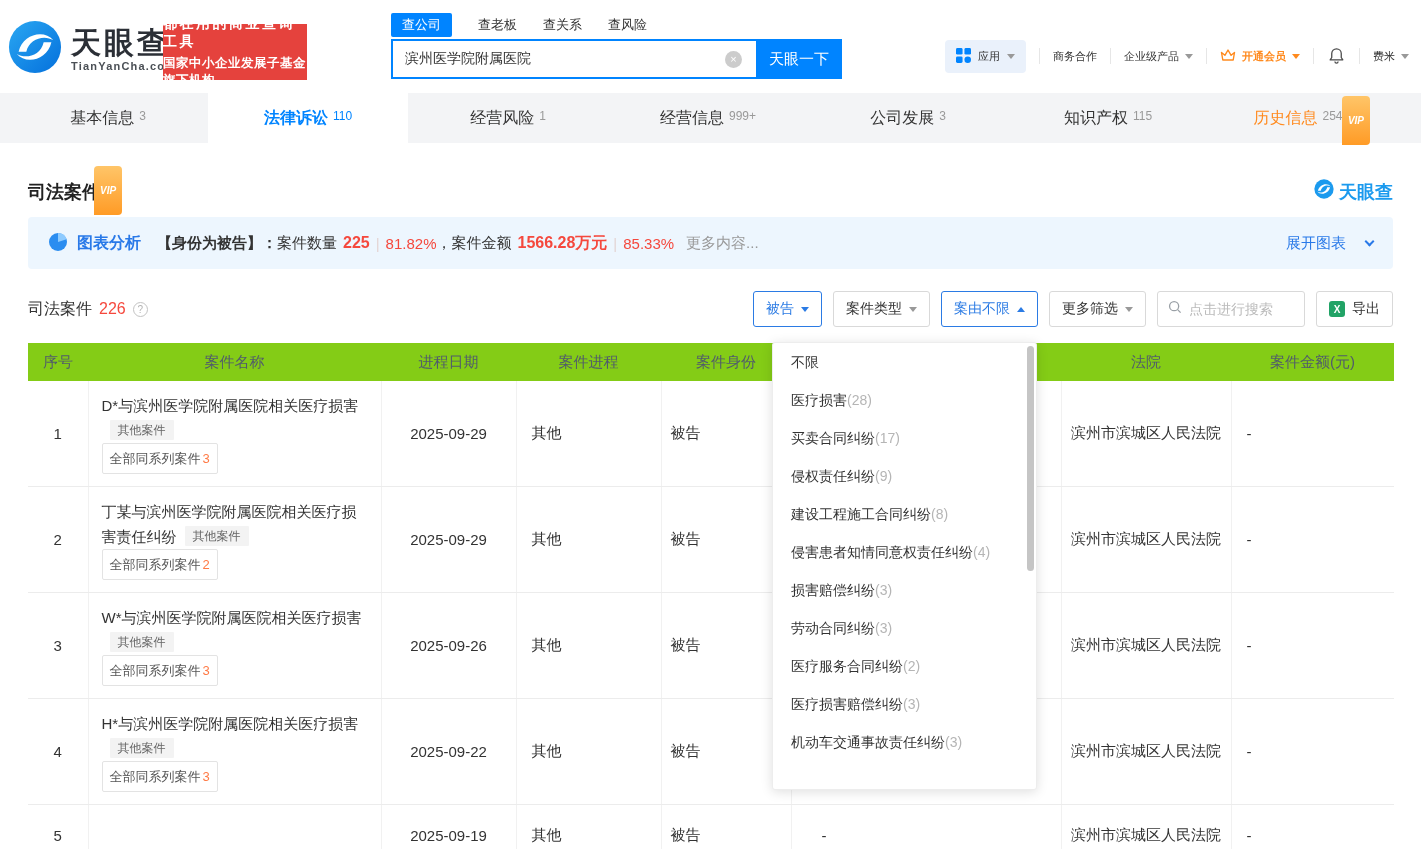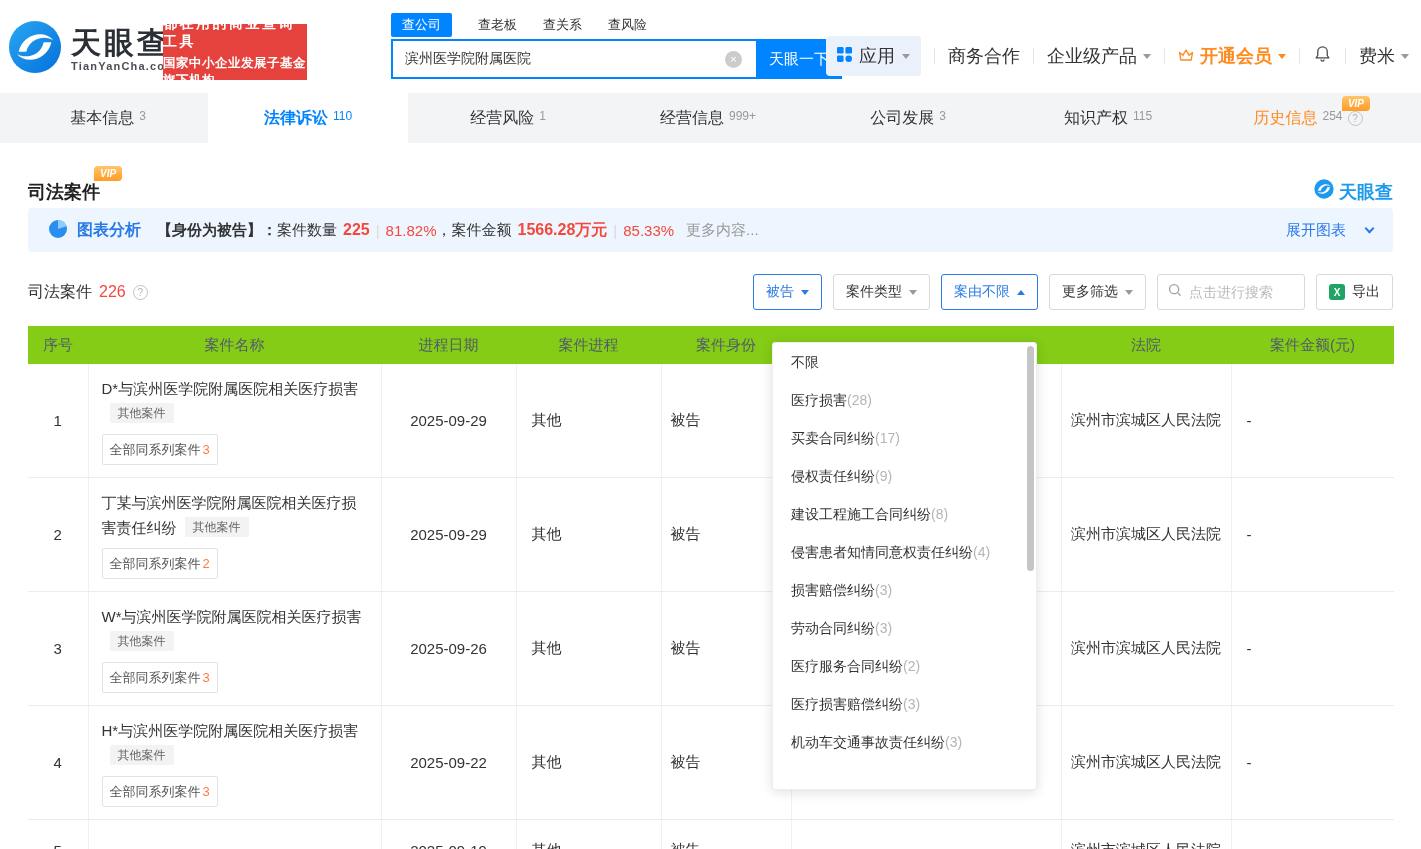--- a/index.html
+++ b/index.html
@@ -18,21 +18,21 @@
   .slogan .l2{font-size:12.5px;font-weight:bold;letter-spacing:.5px}
   .searchwrap{position:absolute;left:391px;top:13px}
   .stabs{display:flex;align-items:center;gap:26px;font-size:13px;color:#333;height:24px;margin-bottom:2px}
   .stab{cursor:pointer}
   .stab.active{background:#0084ff;color:#fff;padding:3px 11px;border-radius:2px}
   .sbox{display:flex;position:relative}
   .sinput{width:365px;height:40px;border:2px solid #0084ff;border-right:none;padding:0 34px 0 12px;font-size:14px;color:#333;outline:none;font-family:inherit}
   .clear{position:absolute;left:334px;top:12px;width:17px;height:17px;border-radius:50%;background:#ccc;color:#fff;
          display:flex;align-items:center;justify-content:center;font-size:11px;line-height:1;cursor:pointer}
   .sbtn{width:86px;height:40px;background:#0084ff;color:#fff;border:none;font-size:15px;cursor:pointer;font-family:inherit}
-  .hnav{position:absolute;right:12px;top:36px;height:40px;display:flex;align-items:center;font-size:18px;color:#333}
+  .hnav{position:absolute;right:12px;top:36px;height:40px;display:flex;align-items:center;font-size:11px;color:#333}
   .hdiv{width:1px;height:16px;background:#e6e6e6;margin:0 13px}
   .apps{display:flex;align-items:center;gap:7px;background:#eaf1fb;border-radius:4px;padding:8px 11px;cursor:pointer}
   .navitem{display:flex;align-items:center;gap:6px;cursor:pointer}
   .vipnav{color:#ff8a1e;font-weight:bold}
   .car{display:inline-block;width:0;height:0;border-left:4px solid transparent;border-right:4px solid transparent;border-top:5px solid #999}
   .car.blue{border-top-color:#2b7be4}
   .car.orange{border-top-color:#ff8a1e}
   .car-up{display:inline-block;width:0;height:0;border-left:4px solid transparent;border-right:4px solid transparent;border-bottom:5px solid #2b7be4}
 
   
@@ -42,25 +42,25 @@
   .ctab.active{background:#fff;color:#0084ff;font-weight:bold}
   .ctab.active .cnt{color:#0084ff;font-weight:normal}
   .ctab.history{color:#ff8a1e}
   .ctab.history .cnt{color:#999}
 
   
   .main{position:relative;padding:0 28px}
   .sec-head{position:relative;margin-top:36px;height:25px;display:flex;align-items:center;justify-content:space-between}
   .sec-title{font-size:18px;font-weight:bold;color:#222;position:relative}
   .vipb{position:absolute;background:linear-gradient(180deg,#ffc568,#ff9b26);color:#fff;font-size:10px;font-style:italic;
-        font-weight:bold;padding:1px 6px;border-radius:4px 4px 4px 0;line-height:13px;z-index:2}
+        font-weight:bold;padding:18px 6px;border-radius:4px 4px 4px 0;line-height:13px;z-index:2}
   .vipb.sec{left:66px;top:-14px}
   .watermark{display:flex;align-items:center;gap:5px;font-size:18px;font-weight:bold;color:#1b9aee}
 
-  .banner{margin-top:4px;height:44px;background:#edf6fe;border-radius:4px;display:flex;align-items:center;padding:0 20px;font-size:15px;color:#333}
+  .banner{margin-top:13px;height:52px;background:#edf6fe;border-radius:4px;display:flex;align-items:center;padding:0 20px;font-size:15px;color:#333}
   .atitle{color:#2979e8;font-weight:bold;font-size:16px;margin:0 16px 0 9px}
   .bold{font-weight:bold}
   .red{color:#f5483d}
   .redb{color:#f5483d;font-weight:bold;font-size:16px}
   .vbar{color:#e3d4d4;margin:0 6px}
   .gap6{display:inline-block;width:6px}
   .more{color:#999;margin-left:12px}
   .expand{margin-left:auto;display:flex;align-items:center;gap:20px;color:#2979e8;cursor:pointer}
   .chev{display:inline-block;width:7px;height:7px;border-right:2px solid #2979e8;border-bottom:2px solid #2979e8;transform:rotate(45deg);margin-top:-4px}
 
@@ -78,21 +78,21 @@
   .xls{width:16px;height:16px;background:#21a366;border-radius:3px;color:#fff;font-size:10px;font-weight:bold;display:flex;align-items:center;justify-content:center}
 
   
   .tbl{margin-top:16px;width:1366px;border-collapse:collapse;table-layout:fixed}
   .tbl th{background:#84cc16;height:38px;font-size:15px;font-weight:normal;color:#515c6b;text-align:center}
   .tbl td{border-bottom:1px solid #ececec;font-size:15px;color:#333;vertical-align:middle;background:#fff}
   .tbl td:not(:last-child){border-right:1px solid #f1f1f1}
   td.no{text-align:center}
   td.name{padding:12px 14px 12px 13px;line-height:25px}
   .tag{display:inline-block;background:#f3f3f3;color:#666;font-size:12px;line-height:12px;padding:4px 8px;margin-left:8px;vertical-align:2px;border-radius:1px;white-space:nowrap}
-  .series{display:inline-block;margin-top:8px;border:1px solid #e3e3e3;border-radius:2px;padding:2px 7px;font-size:13px;color:#555;cursor:pointer}
+  .series{display:inline-block;border:1px solid #e3e3e3;border-radius:2px;padding:2px 7px;font-size:13px;color:#555;cursor:pointer}
   .scnt{color:#ff7a45;margin-left:2px}
   td.date{text-align:center}
   td.prog{padding-left:15px}
   td.role{padding-left:9px}
   td.cause{padding-left:30px}
   td.court{text-align:center}
   td.amt{padding-left:15px}
 
   
   .dropdown{position:absolute;left:772px;top:342px;width:265px;height:448px;background:#fff;border:1px solid #ededed;

